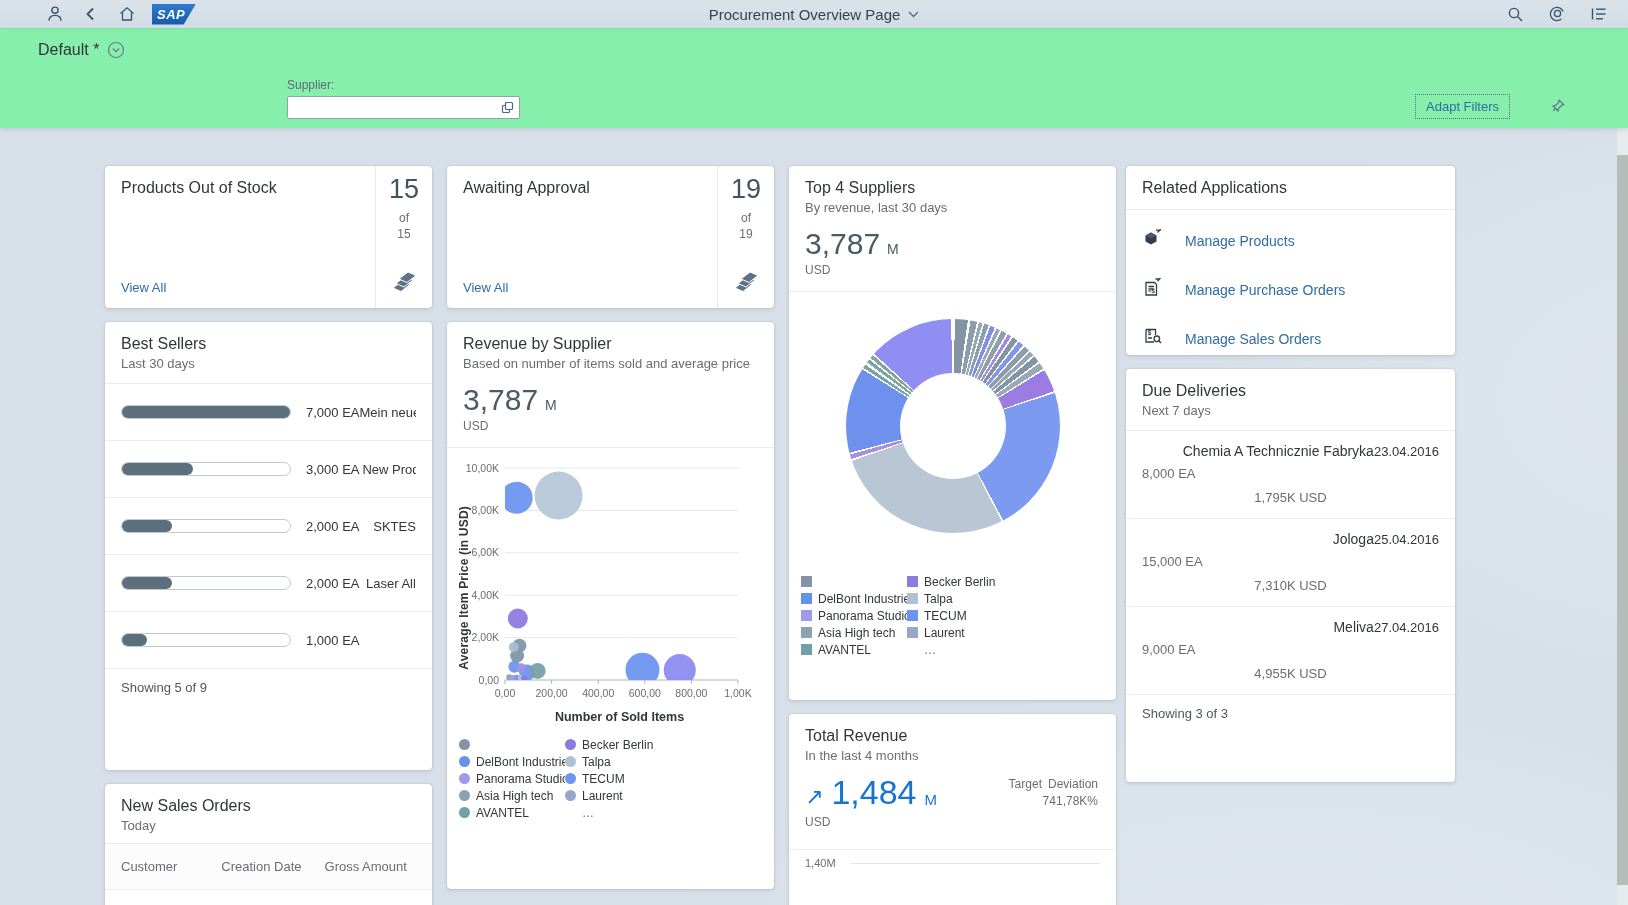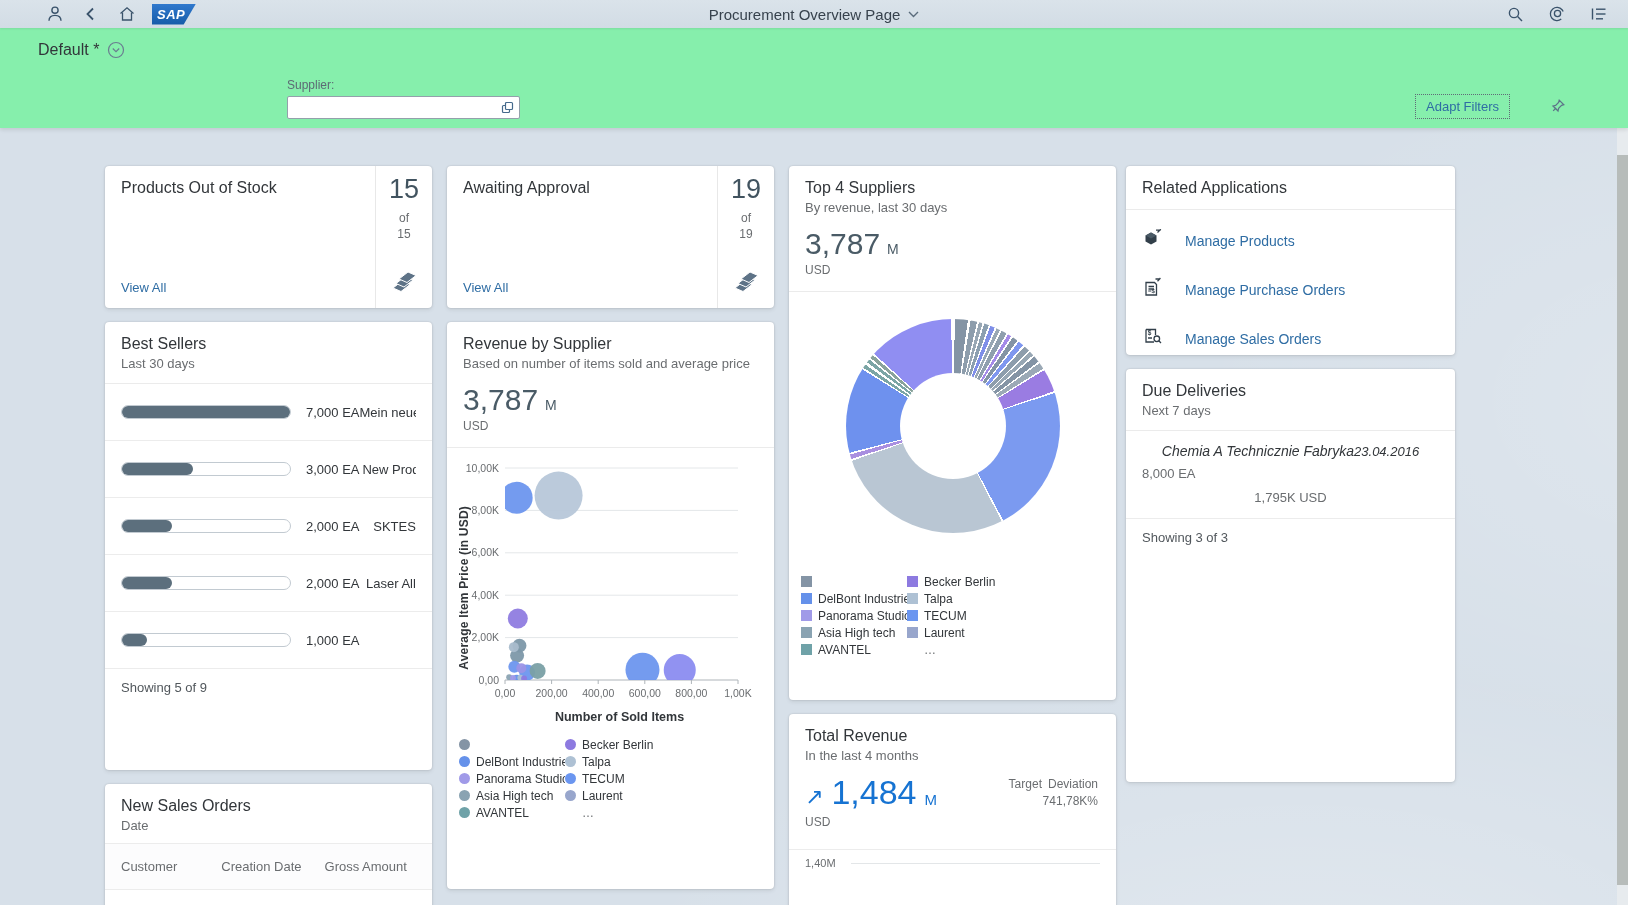--- a/index.html
+++ b/index.html
@@ -100,21 +100,21 @@
 
   
   .table-head { display:flex; padding:0 16px; height:47px; align-items:center;
     border-bottom:1px solid #ececec; background:#fcfcfd; margin-top:10px; border-top:1px solid #ececec; }
   .th { font-size:13px; color:#6a6d70; }
   .th:nth-child(1){ width:34%; } .th:nth-child(2){ width:35%; } .th:nth-child(3){ width:31%; }
   .no-data { text-align:center; padding:21px 17px 23px; font-size:13px; color:#a16207; border-bottom:1px solid #ececec; }
 
   
   .dd-item { padding:12px 16px 13px; border-bottom:1px solid #ececec; cursor:pointer; }
-  .dd-row1 { display:flex; justify-content:center; align-items:baseline;font-style:italic; }
+  .dd-row1 { display:flex; justify-content:flex-end; align-items:baseline; }
   .dd-name { font-size:14px; color:#32363a; }
   .dd-date { font-size:13px; color:#32363a; }
   .dd-qty { font-size:13px; color:#6a6d70; margin-top:7px; }
   .dd-amt { text-align:center; font-size:13px; color:#6a6d70; margin-top:9px; }
 
   
   .tr-kpi-row { display:flex; align-items:flex-start; justify-content:space-between; margin-top:14px; }
   .tr-kpi { display:flex; align-items:flex-end; }
   .tr-arrow { font-size:22px; color:#1673d2; margin-right:8px; line-height:1; }
   .tr-num { font-size:34px; font-weight:300; color:#1673d2; line-height:0.9; }
@@ -282,21 +282,21 @@
               </div>
               <span class="bs-label">1,000 EA</span>
             </div>
           </div>
         <div class="card-footer">Showing 5 of 9</div>
       </div>
 
       <div class="card" style="height:190px">
         <div class="card-head">
           <div class="card-title">New Sales Orders</div>
-          <div class="card-sub">Date</div>
+          <div class="card-sub">Today</div>
         </div>
         <div class="table-head" id="nso-columns">
             <span class="th">Customer</span>
             <span class="th">Creation Date</span>
             <span class="th">Gross Amount</span>
           </div>
         <div class="no-data">No data</div>
       </div>
     </div>
 
@@ -574,20 +574,36 @@
         <div class="hdiv"></div>
         <div id="due-deliveries-list">
             <div class="dd-item">
               <div class="dd-row1">
                 <span class="dd-name">Chemia A Technicznie Fabryka</span>
                 <span class="dd-date">23.04.2016</span>
               </div>
               <div class="dd-qty">8,000 EA</div>
               <div class="dd-amt">1,795K USD</div>
             </div>
+            <div class="dd-item">
+              <div class="dd-row1">
+                <span class="dd-name">Jologa</span>
+                <span class="dd-date">25.04.2016</span>
+              </div>
+              <div class="dd-qty">15,000 EA</div>
+              <div class="dd-amt">7,310K USD</div>
+            </div>
+            <div class="dd-item">
+              <div class="dd-row1">
+                <span class="dd-name">Meliva</span>
+                <span class="dd-date">27.04.2016</span>
+              </div>
+              <div class="dd-qty">9,000 EA</div>
+              <div class="dd-amt">4,955K USD</div>
+            </div>
           </div>
         <div class="card-footer">Showing 3 of 3</div>
       </div>
     </div>
   </div>
 
   <div class="scroll-track">
     <div class="scroll-thumb"></div>
   </div>
 </div>

